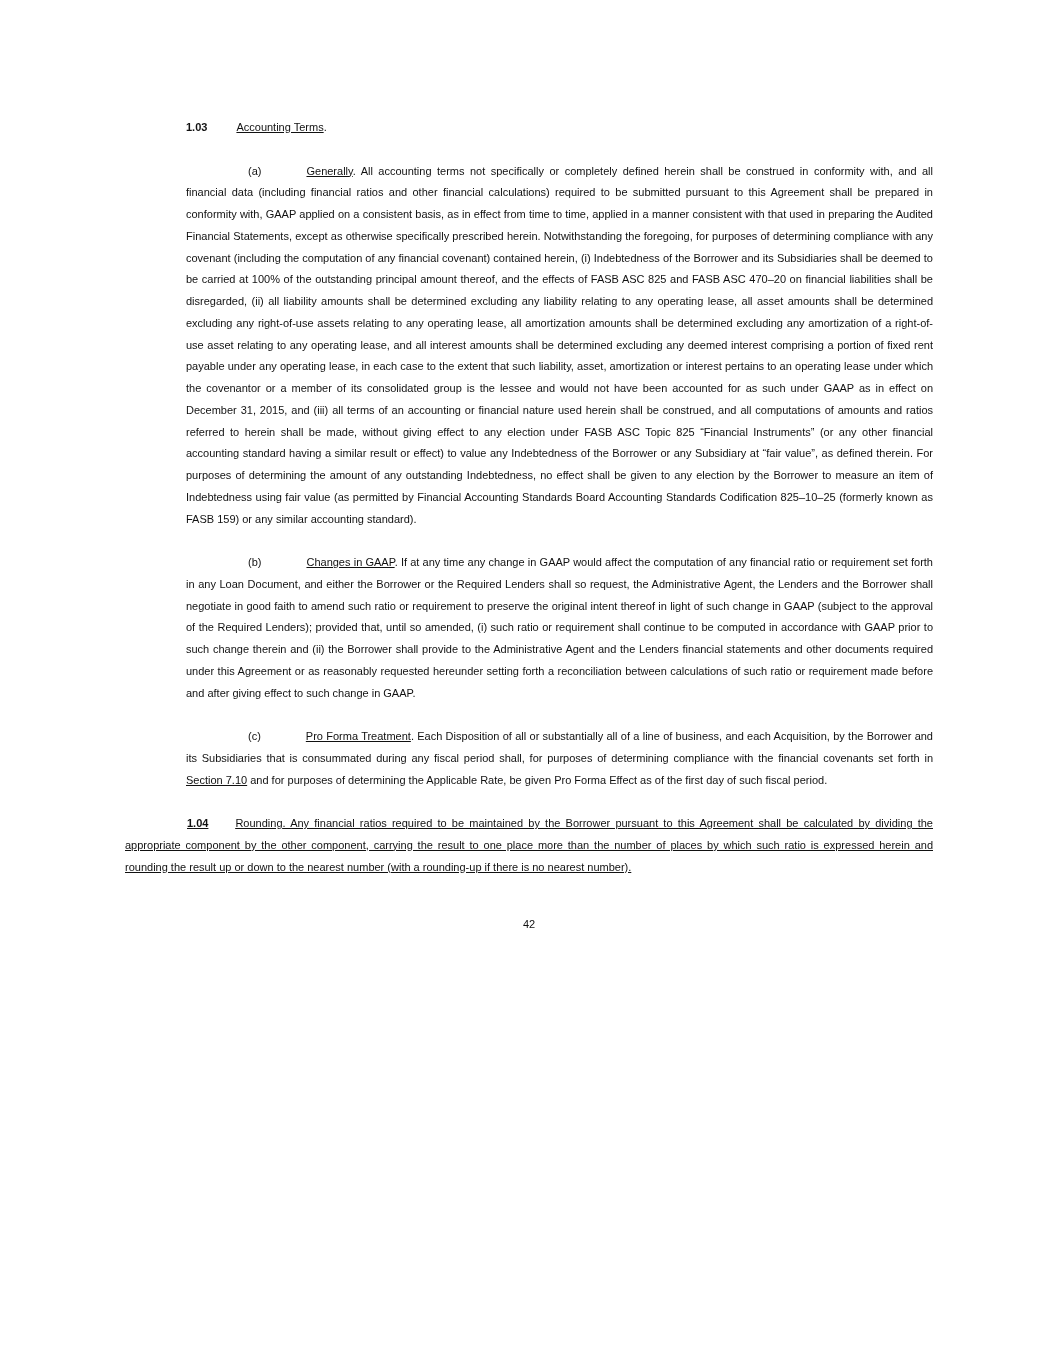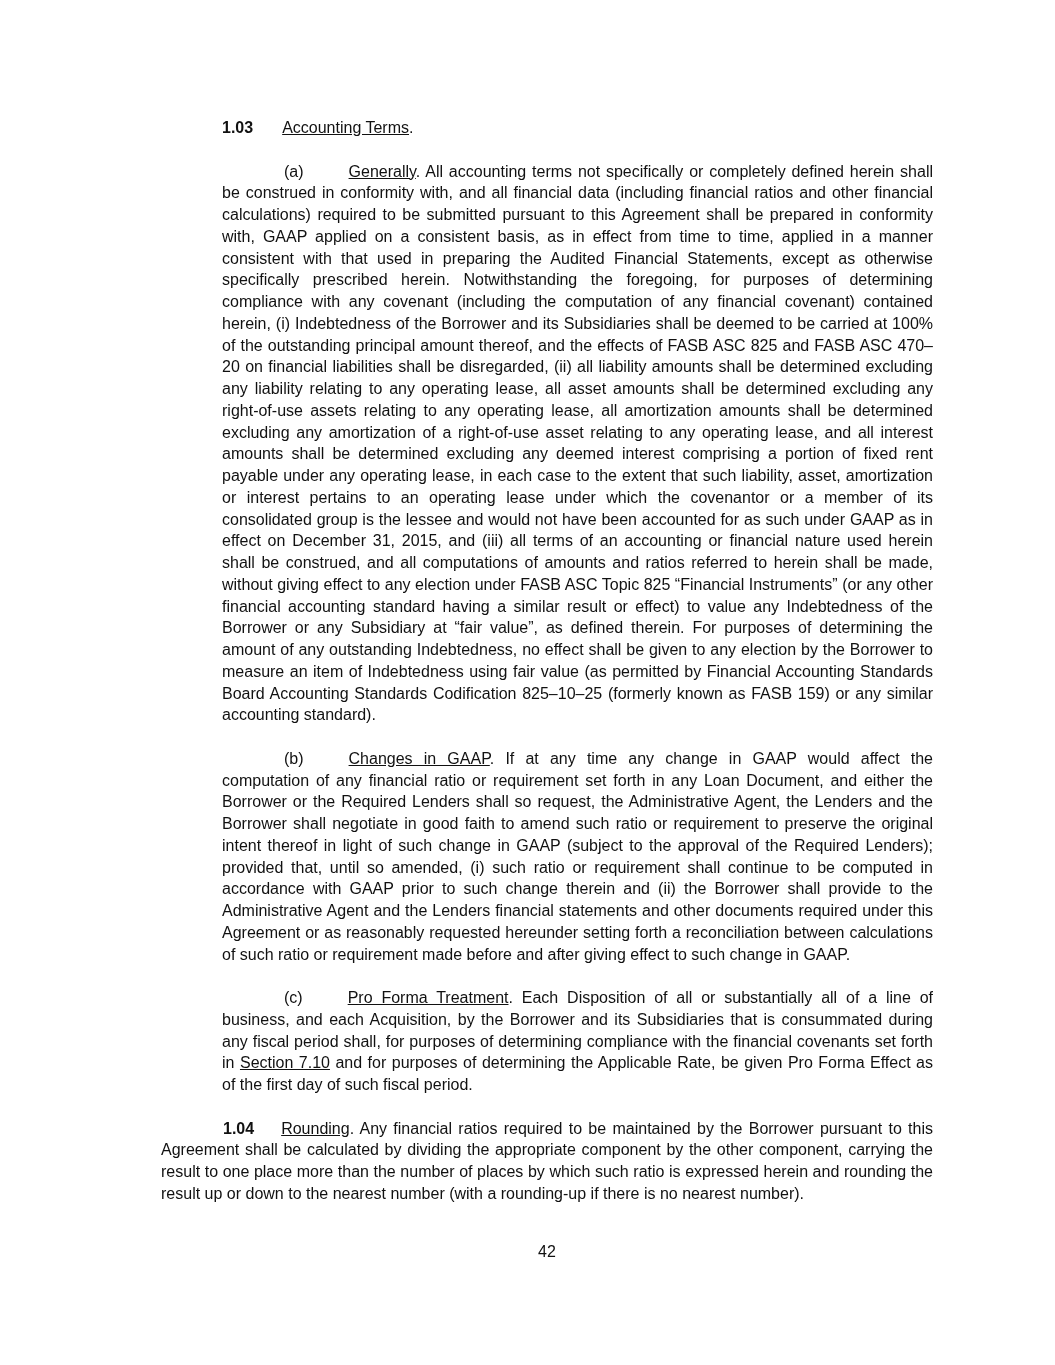--- a/index.html
+++ b/index.html
@@ -7,25 +7,24 @@
     padding: 0;
     background: #ffffff;
   }
   .page {
     position: relative;
     width: 1055px;
     height: 1365px;
     background: #ffffff;
     color: #111111;
     font-family: "Liberation Sans", sans-serif;
-    font-size: 16px;
+    font-size: 11px;
     line-height: 21.75px;
     overflow: hidden;
     box-sizing: border-box;
-    padding-left: 36px;
   }
   .content {
     padding: 117px 122px 0 125px;
   }
   p {
     margin: 0;
   }
   .heading {
     margin-left: 61px;
     white-space: nowrap;
@@ -33,20 +32,21 @@
   .para {
     margin-top: 21.75px;
     text-align: justify;
   }
   .sub {
     margin-left: 61px;
     text-indent: 62px;
   }
   .full {
     text-indent: 62px;
+    text-decoration: underline;
   }
   .b { font-weight: bold; }
   .u { text-decoration: underline; }
   .serif { font-family: Liberation Sans, sans-serif; }
   .tab { display: inline-block; }
   .heading .tab { width: 29px; }
   .sub .tab { width: 45px; }
   .full .tab { width: 27px; }
   .footer {
     margin-top: 36px;

